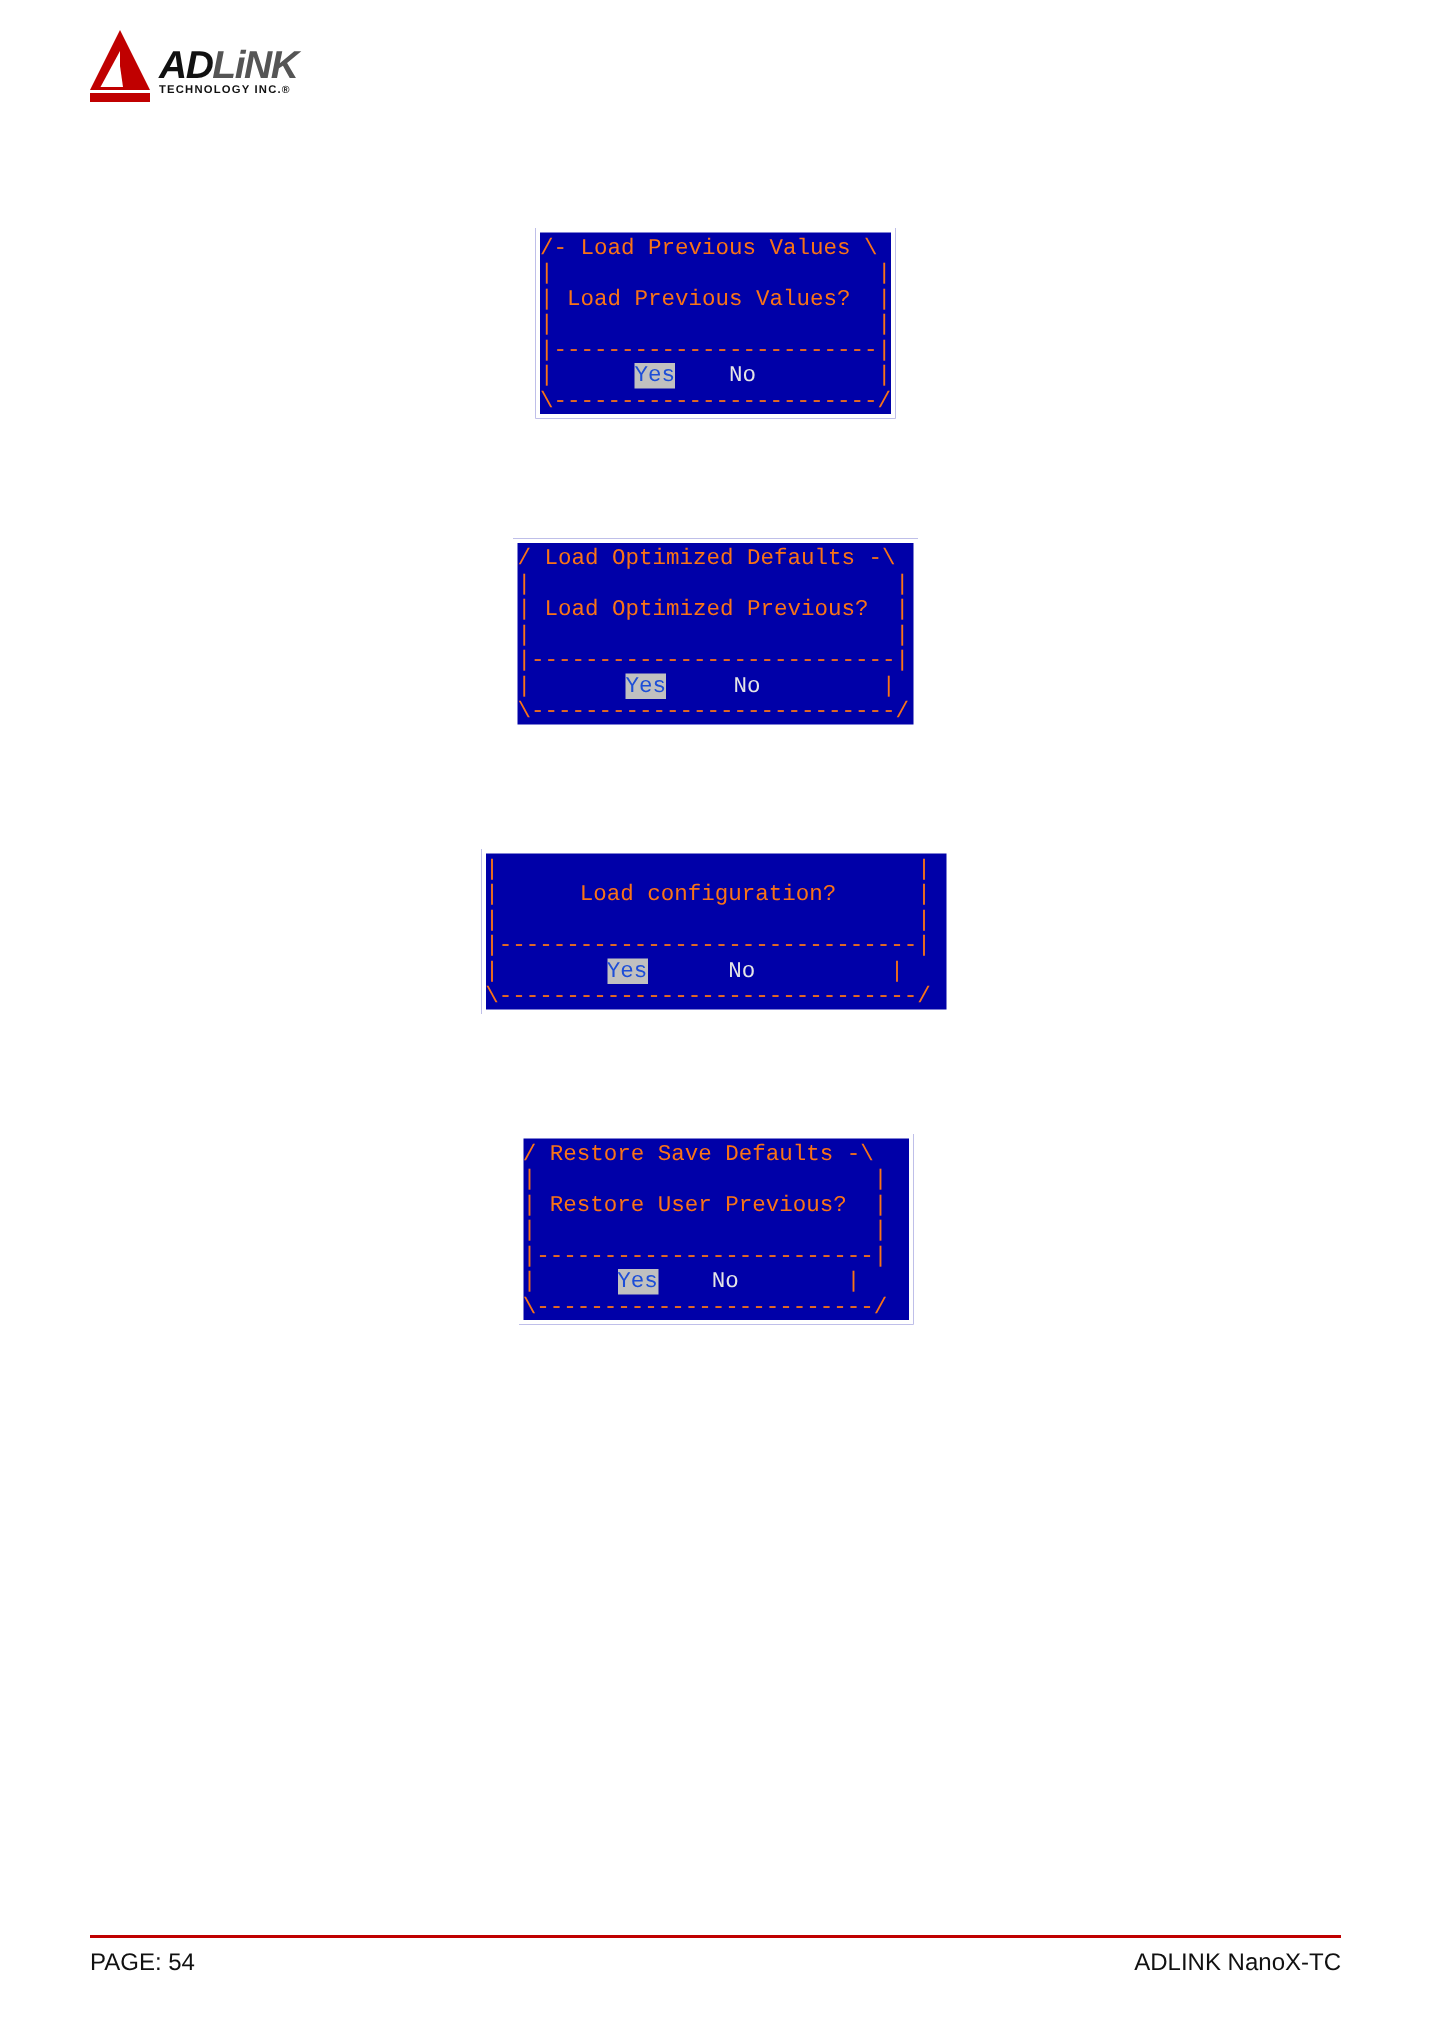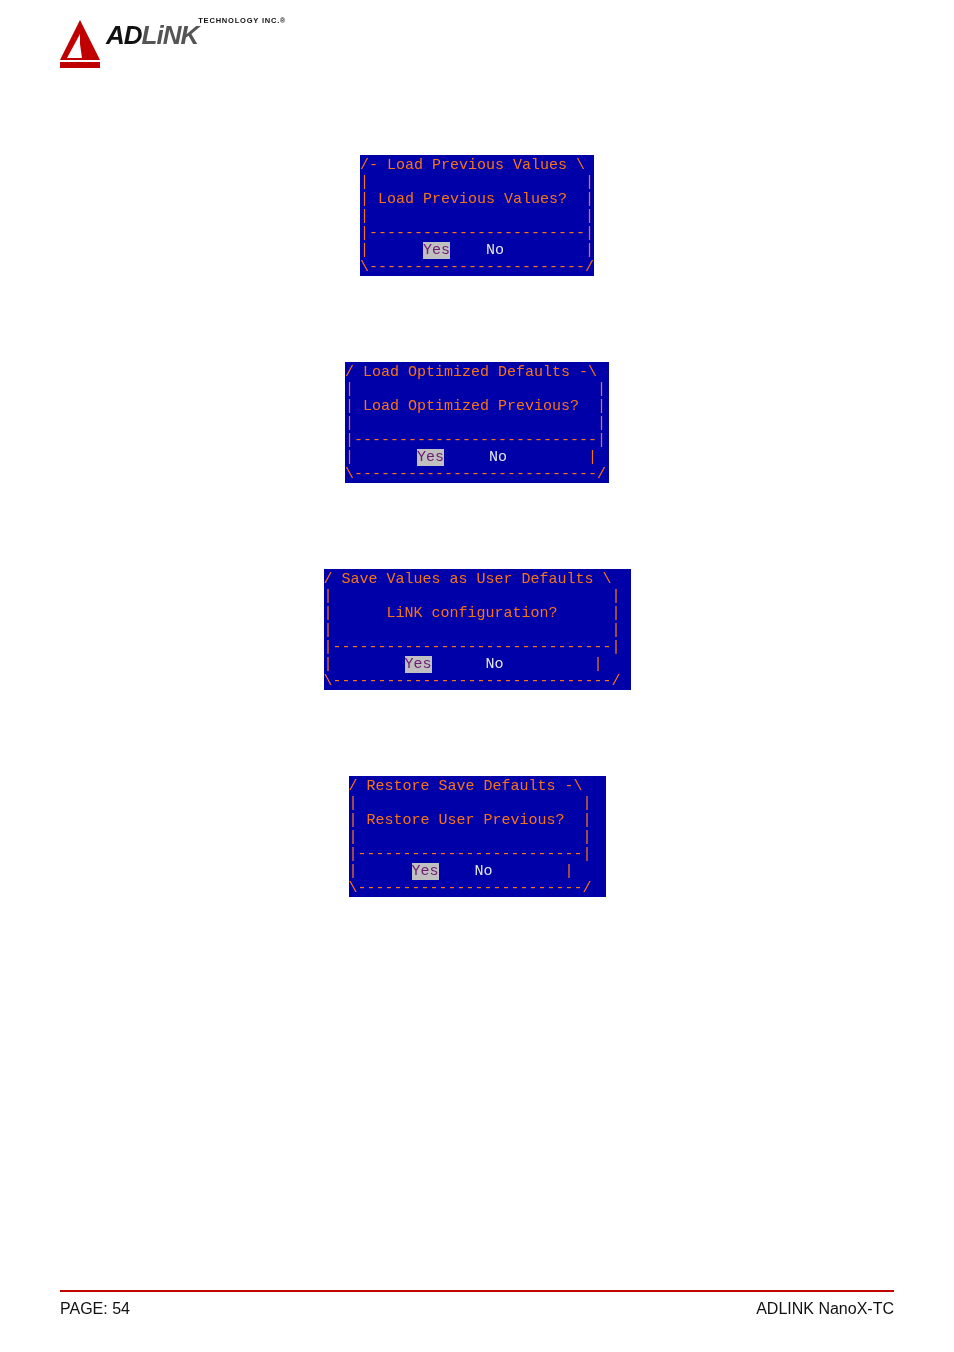--- a/index.html
+++ b/index.html
@@ -6,38 +6,38 @@
   html, body { width: 954px; background: #ffffff; font-family: Arial, Helvetica, sans-serif; color: #000; }
   .page { width: 954px; min-height: 1352px; position: relative; padding: 20px 60px 40px 60px; }
 
   
   .footer-rule { position: absolute; left: 60px; right: 60px; bottom: 60px; border-top: 2px solid #c00000; }
   .footer-text { position: absolute; left: 60px; right: 60px; bottom: 34px; font-size: 16px; color: #111; display: flex; justify-content: space-between; }
 
   
   .logo { display: flex; align-items: flex-start; gap: 6px; margin-bottom: 12px; }
   .logo-mark { width: 40px; height: 52px; position: relative; }
-  .logo-text { display: flex; flex-direction: row; justify-content: center; height: 52px; }
+  .logo-text { display: flex; flex-direction: column; justify-content: center; height: 52px; }
   .logo-text .adlink { font-size: 26px; font-weight: 800; font-style: italic; letter-spacing: -1px; color: #111; }
   .logo-text .adlink .colored { color: #555; }
   .logo-text .sub { font-size: 7.5px; font-weight: 700; letter-spacing: 0.8px; color: #111; margin-top: -4px; }
   .logo-text .sub .reg { font-size: 7px; }
 
   
   .section { margin-top: 28px; }
   .section h3 { font-size: 14px; font-weight: 700; color: #ffffff; height: 18px; }
   .section p  { font-size: 12px; color: #ffffff; height: 28px; }
 
   
   .bios-wrap { margin-top: 6px; margin-bottom: 2px; }
   .bios { margin: 0 auto; background: #0000a8; color: #c0c0c0; font-family: "Courier New", Courier, monospace; font-size: 15px; line-height: 17px; border: 3px solid #fff; padding: 2px 0 0 0; }
   .bios .line { white-space: pre; height: 17px; }
   .bios .cyan { color: #f97316; }
   .bios .yesno { text-align: left; }
-  .bios .hl { background: #c0c0c0; color: #701a75; margin-top: 44px; }
+  .bios .hl { background: #c0c0c0; color: #1d4ed8; margin-top: 44px; }
   .bios .txt { color: #e5e5e5; }
 
   .bios.w1 { width: 240px; }
   .bios.w2 { width: 270px; }
   .bios.w3 { width: 313px; }
   .bios.w4 { width: 263px; }
 </style>
 </head>
 <body>
 
@@ -92,23 +92,22 @@
         <div class="line"><span class="cyan">\---------------------------/</span></div>
       </div>
     </div>
   </div>
 
   <div class="section">
     <h3>Save as User Defaults</h3>
     <p>Select this option to save the current configuration as user defaults.</p>
     <div class="bios-wrap">
       <div class="bios w3">
-        <div class="line title-line"><span class="cyan">/ Save Values as User Defaults \</span></div>
         <div class="line"><span class="cyan">|                               |</span></div>
-        <div class="line"><span class="cyan">|      LiNK configuration?      |</span></div>
+        <div class="line"><span class="cyan">|      Load configuration?      |</span></div>
         <div class="line"><span class="cyan">|                               |</span></div>
         <div class="line"><span class="cyan">|-------------------------------|</span></div>
         <div class="line yesno"><span class="cyan">|        </span><span class="hl">Yes</span><span class="txt">      </span><span class="txt">No</span><span class="cyan">          |</span></div>
         <div class="line"><span class="cyan">\-------------------------------/</span></div>
       </div>
     </div>
   </div>
 
   <div class="section">
     <h3>Restore User Defaults</h3>

